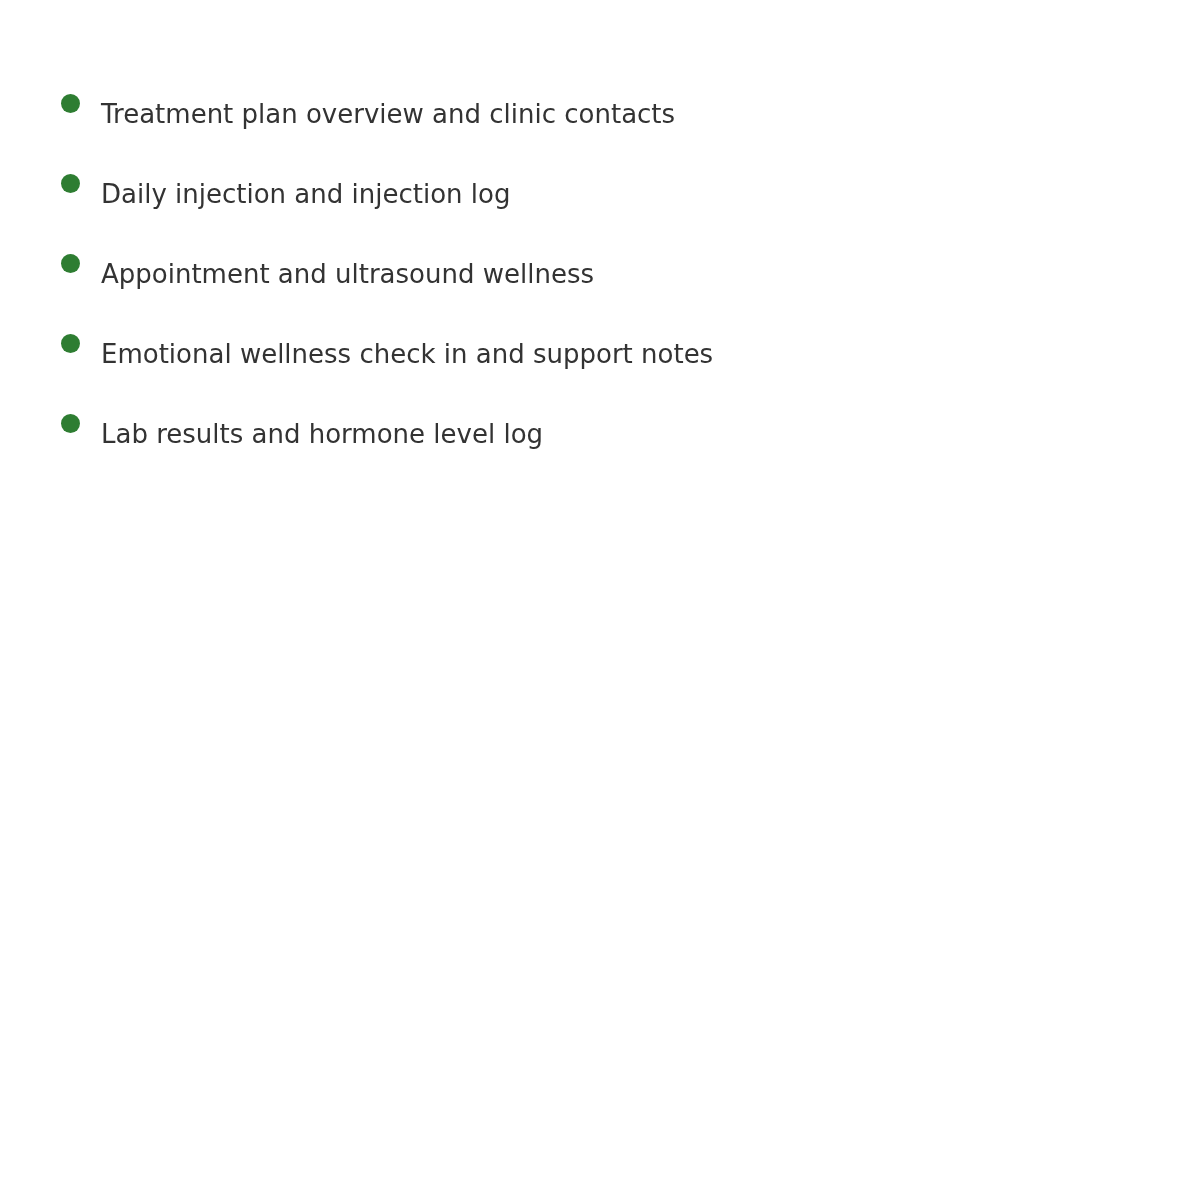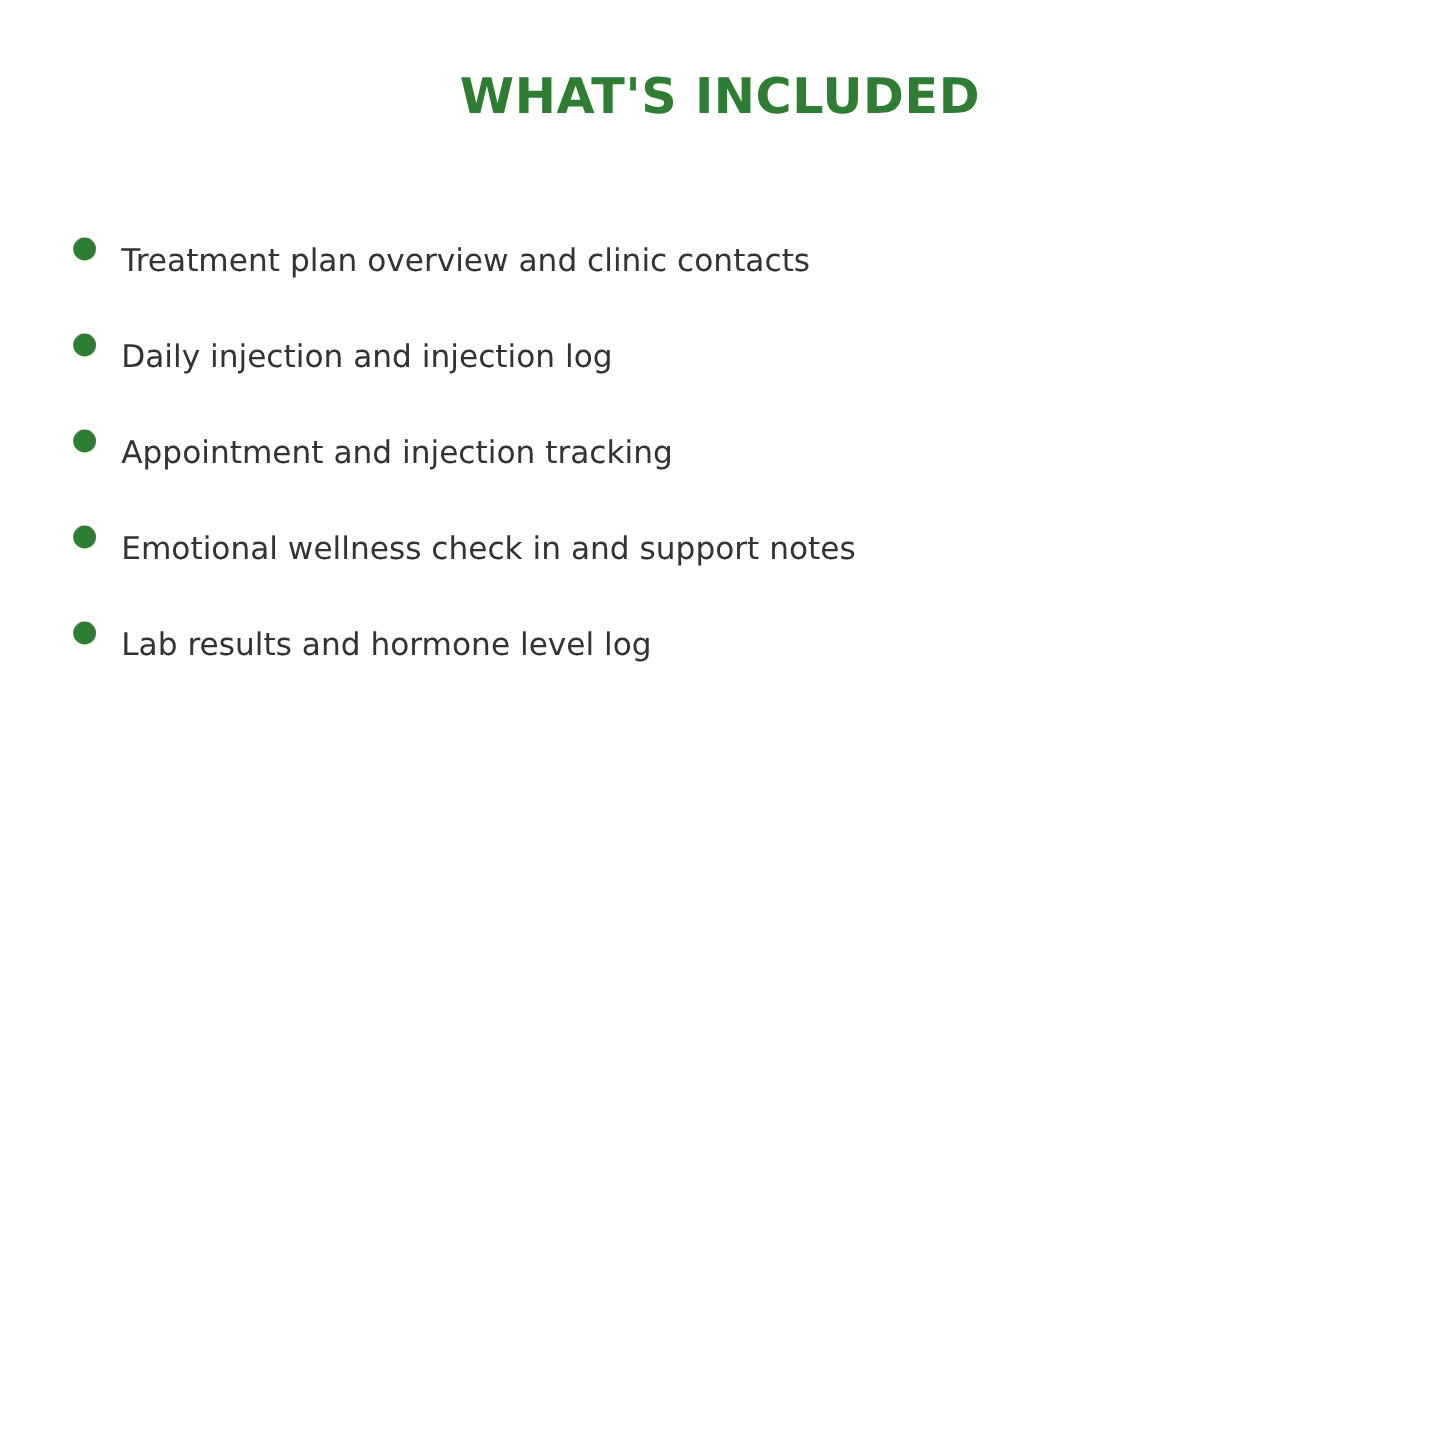--- a/index.html
+++ b/index.html
@@ -52,37 +52,36 @@
     font-size: 26px;
     line-height: 36px;
     color: var(--text, #333333);
   }
 </style>
 </head>
 <body>
 
 <div class="page">
 
-  <h1 class="page-title">WHAT'S INCLUDED</h1>
 
   <ul class="feature-list">
 
     <li class="feature-item">
       <span class="bullet"></span>
       <span class="feature-label">Treatment plan overview and clinic contacts</span>
     </li>
 
     <li class="feature-item">
       <span class="bullet"></span>
       <span class="feature-label">Daily injection and injection log</span>
     </li>
 
     <li class="feature-item">
       <span class="bullet"></span>
-      <span class="feature-label">Appointment and injection tracking</span>
+      <span class="feature-label">Appointment and ultrasound wellness</span>
     </li>
 
     <li class="feature-item">
       <span class="bullet"></span>
       <span class="feature-label">Emotional wellness check in and support notes</span>
     </li>
 
     <li class="feature-item">
       <span class="bullet"></span>
       <span class="feature-label">Lab results and hormone level log</span>

